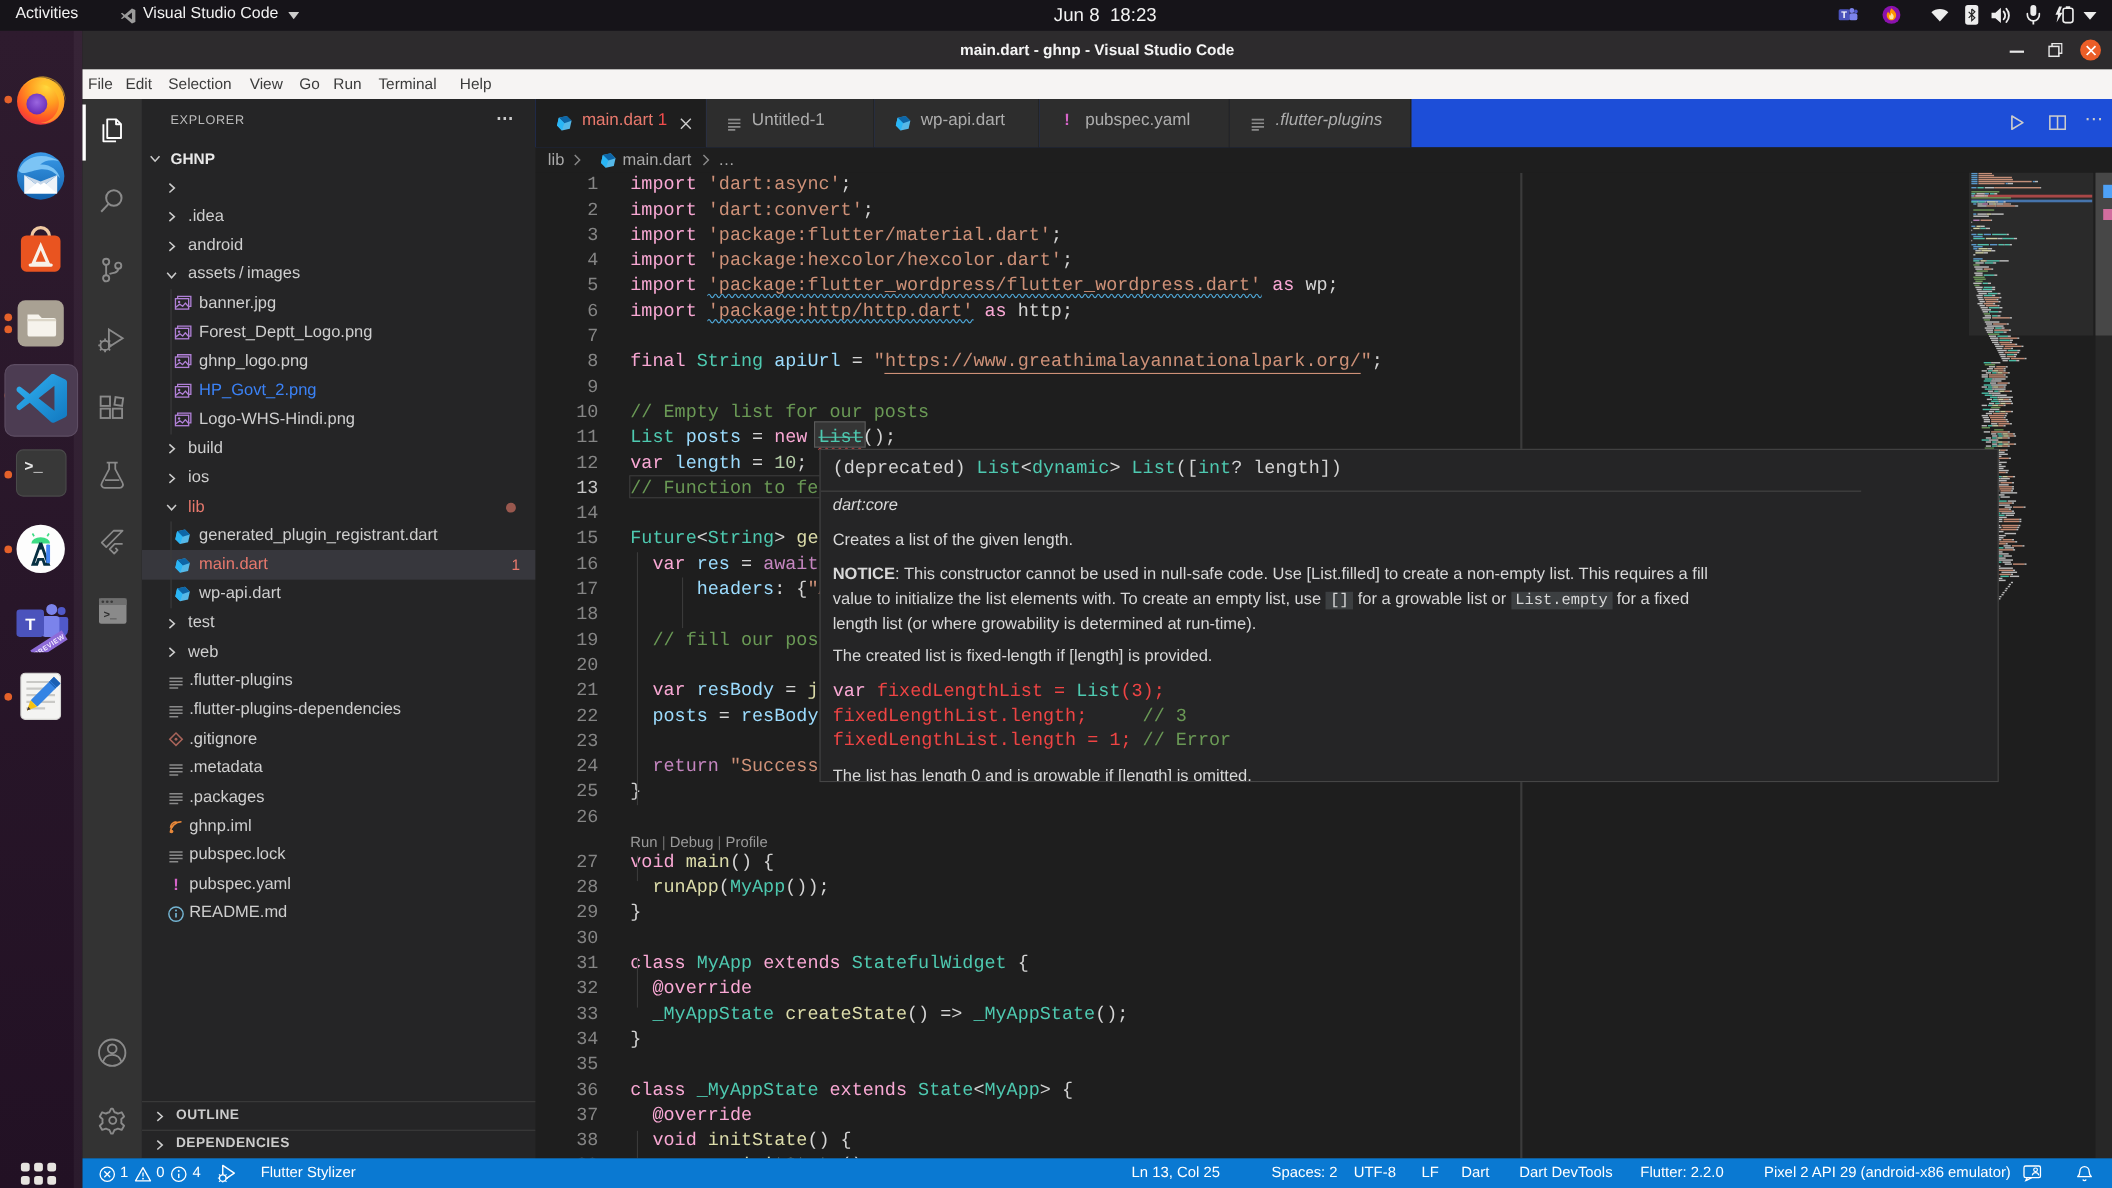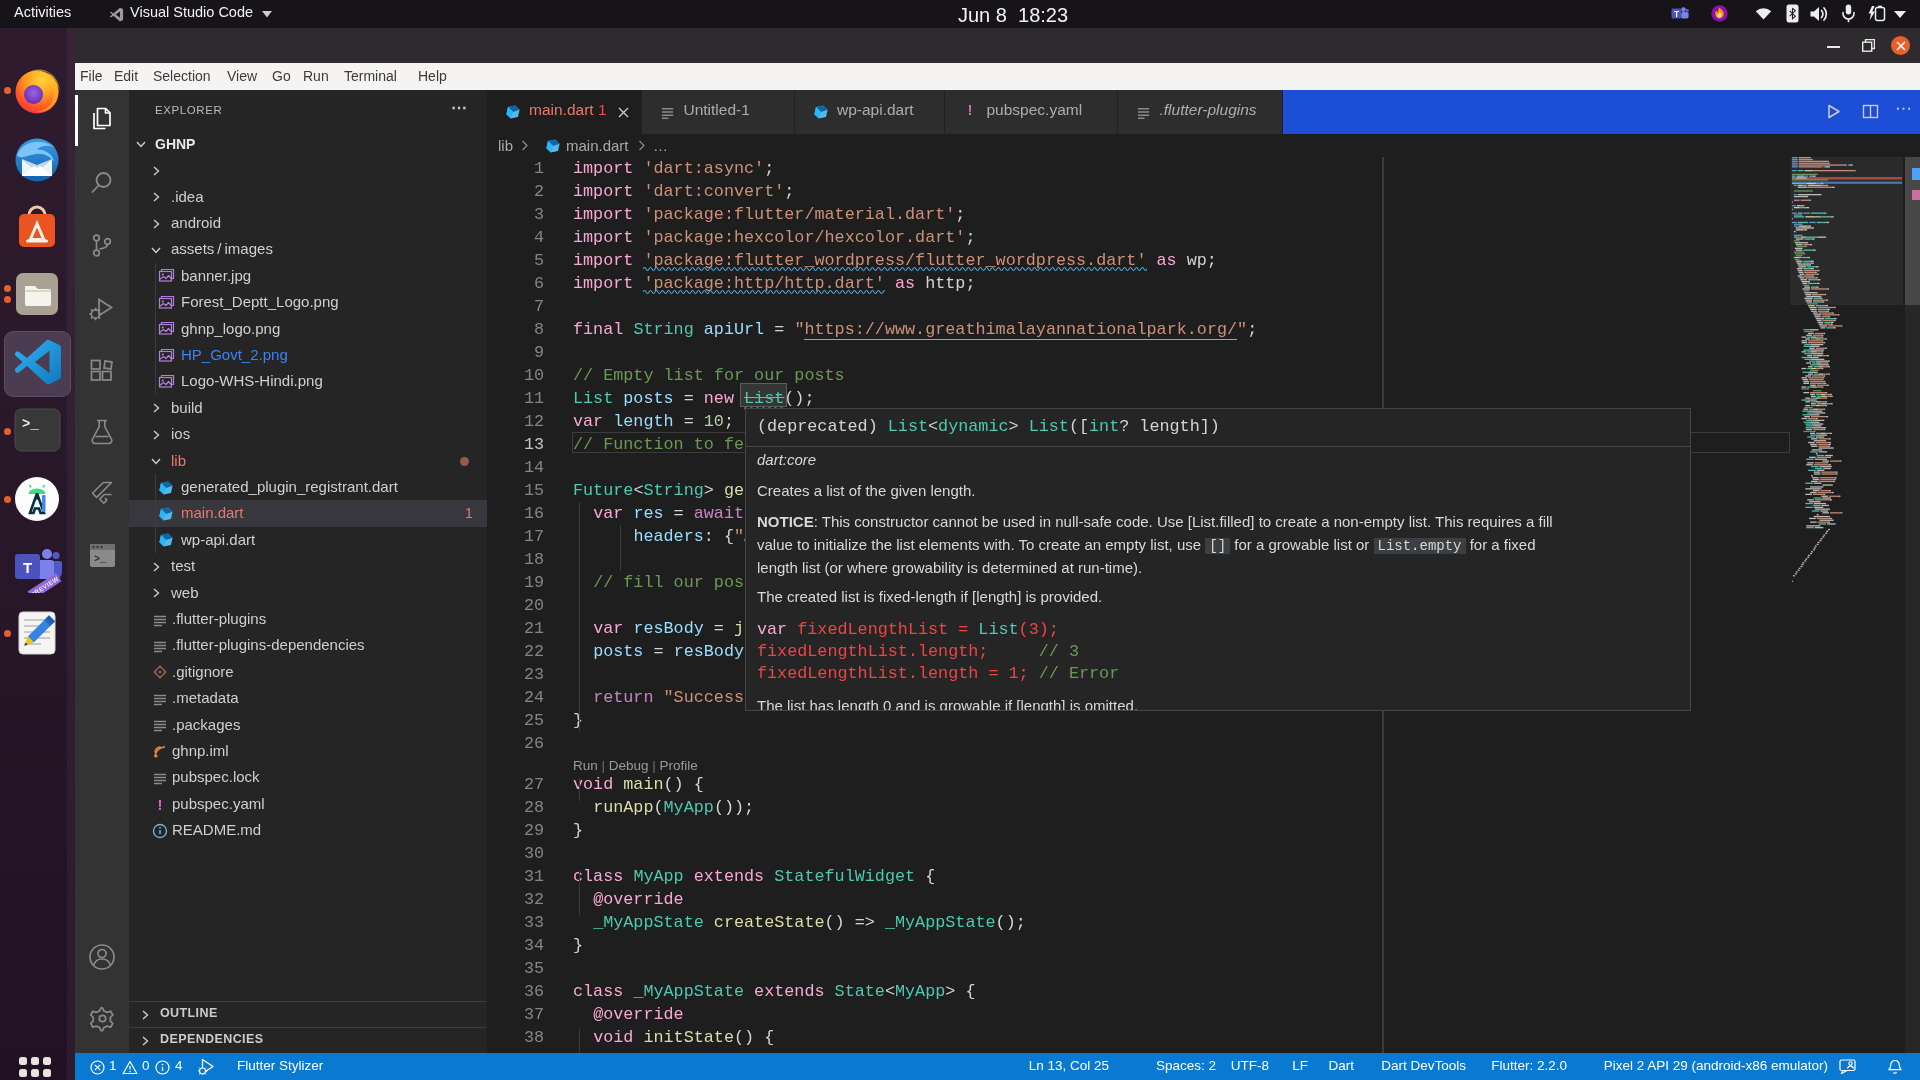--- a/index.html
+++ b/index.html
@@ -31,21 +31,21 @@
 
 <div id="panel" class="abs">
 <div class="abs" style="left:14px;top:4px;font-size:14.5px;">Activities</div>
 <svg class="abs" style="left:109px;top:7px" width="15" height="15" viewBox="0 0 24 24">
       <path fill="#9b9b9b" fill-rule="evenodd" d="M17.5 1 7 10.2 3.2 7.4 1.5 8.3l3.7 3.7-3.7 3.7 1.7.9L7 13.8 17.5 23l5-2.2V3.2ZM17.5 7v10L11 12Z"></path>
     </svg>
 <div class="abs" style="left:130px;top:4px;font-size:14.5px;">Visual Studio Code</div>
 <svg class="abs" style="left:262px;top:11px" width="10" height="7" viewBox="0 0 10 7">
       <path fill="#ccc" d="M0 0h10L5 6.5Z"></path>
     </svg>
-<div class="abs" style="left:958px;top:4px;font-size:20px;">Jun 8&nbsp;&nbsp;18:23</div>
+<div class="abs" style="left:958px;top:4px;font-size:17px;">Jun 8&nbsp;&nbsp;18:23</div>
 <svg class="abs" style="left:1671px;top:6px" width="18" height="16" viewBox="0 0 18 16">
       <circle cx="12.5" cy="3.6" r="2.3" fill="#7b83eb"></circle>
       <circle cx="16.2" cy="4.4" r="1.7" fill="#5059c9"></circle>
       <rect x="10" y="6" width="7.6" height="6.5" rx="2" fill="#7b83eb"></rect>
       <rect x="0.5" y="2.5" width="10" height="10" rx="1.4" fill="#4b53bc"></rect>
       <text x="5.5" y="10.6" font-size="8.5" font-weight="bold" fill="#fff" text-anchor="middle" font-family="Liberation Sans">T</text>
     </svg>
 <svg class="abs" style="left:1711px;top:5px" width="17" height="17" viewBox="0 0 17 17">
       <circle cx="8.5" cy="8.5" r="8.2" fill="#8b12ae"></circle>
       <path d="M8.5 2.5c1.8 2 4.3 3.4 4.3 6.3 0 2.6-1.9 4.6-4.3 4.6s-4.3-2-4.3-4.6c0-1.4.5-2.3 1.3-3.4.3 1 .7 1.5 1.5 2 0-1.9.5-3.6 1.5-4.9z" fill="#ff9400"></path>
@@ -176,20 +176,21 @@
 </svg>
 <div class="abs" style="left:19px;top:1029px;width:8px;height:8px;border-radius:2.5px;background:#e7e4e0"></div>
 <div class="abs" style="left:31px;top:1029px;width:8px;height:8px;border-radius:2.5px;background:#e7e4e0"></div>
 <div class="abs" style="left:43px;top:1029px;width:8px;height:8px;border-radius:2.5px;background:#e7e4e0"></div>
 <div class="abs" style="left:19px;top:1041px;width:8px;height:8px;border-radius:2.5px;background:#e7e4e0"></div>
 <div class="abs" style="left:31px;top:1041px;width:8px;height:8px;border-radius:2.5px;background:#e7e4e0"></div>
 <div class="abs" style="left:43px;top:1041px;width:8px;height:8px;border-radius:2.5px;background:#e7e4e0"></div>
 
 </div>
 <div id="titlebar" class="abs">
+<div class="abs" style="left:0;width:1845px;text-align:center;top:9px;font-size:14px;font-weight:bold;">main.dart - ghnp - Visual Studio Code</div>
 <div class="abs" style="left:1752px;top:18px;width:13px;height:2px;background:#e8e8e8"></div>
 <svg class="abs" style="left:1787px;top:11px" width="13" height="13" viewBox="0 0 13 13">
       <path d="M3.5 3.5 v-3 h9 v9 h-3" fill="none" stroke="#e8e8e8" stroke-width="1.4"></path>
       <rect x="0.7" y="3.2" width="9" height="9" fill="none" stroke="#e8e8e8" stroke-width="1.4"></rect>
     </svg>
 <div class="abs" style="left:1816px;top:8px;width:19px;height:19px;border-radius:50%;background:#eb5e28"></div>
 <svg class="abs" style="left:1820.5px;top:12.5px" width="10" height="10" viewBox="0 0 10 10">
       <path d="M1 1 9 9 M9 1 1 9" stroke="#fff" stroke-width="1.6"></path>
     </svg>
 </div>
@@ -1173,21 +1174,21 @@
     <rect x="3.8" y="414.4" width="1.9" height="1.3" fill="#c8c8c8" opacity="0.92"></rect>
     <rect x="2.8" y="416.2" width="1.9" height="1.3" fill="#c8c8c8" opacity="0.92"></rect>
     <rect x="0.9" y="418.1" width="1.9" height="1.3" fill="#c8c8c8" opacity="0.92"></rect>
     <rect x="0.0" y="423.7" width="0.9" height="1.3" fill="#c8c8c8" opacity="0.92"></rect>
   </svg>
 <div class="abs" style="left:1790px;top:157px;width:113px;height:148px;background:rgba(255,255,255,0.055)"></div>
 <div class="abs" style="left:1905px;top:157px;width:15px;height:896px;background:#272727"></div>
 <div class="abs" style="left:1905px;top:157px;width:15px;height:148px;background:rgba(121,121,121,0.4)"></div>
 <div class="abs" style="left:1912px;top:168px;width:8px;height:12px;background:#4ea1f7"></div>
 <div class="abs" style="left:1912px;top:190px;width:8px;height:10px;background:#d16d9e"></div>
-<div class="abs" style="left:745px;top:408px;width:946px;height:303px;background:#252526;border:1px solid #454545;overflow:hidden;z-index:5">
+<div class="abs" style="left:745px;top:408px;width:1072px;height:303px;background:#252526;border:1px solid #454545;overflow:hidden;z-index:5">
 <pre style="position:absolute;left:11px;top:4px;font-size:16.78px;line-height:27px;color:#d4d4d4">(deprecated) <span class="ty">List</span>&lt;<span class="ty">dynamic</span>&gt; <span class="ty">List</span>([<span class="ty">int</span>? length])</pre>
 <div style="position:absolute;left:0;top:37px;width:946px;height:1px;background:#454545"></div>
 <div style="position:absolute;left:11px;top:40px;font-size:15px;line-height:22.5px;color:#d8d8d8;font-style:italic">dart:core</div>
 <div style="position:absolute;left:11px;top:71px;font-size:15px;line-height:22.5px;color:#d8d8d8">Creates a list of the given length.</div>
 <div style="position:absolute;left:11px;top:102px;font-size:15px;line-height:22.6px;color:#d8d8d8;white-space:nowrap"><b>NOTICE</b>: This constructor cannot be used in null-safe code. Use [List.filled] to create a non-empty list. This requires a fill<br>value to initialize the list elements with. To create an empty list, use <span class="mono" style="background:#3c3f41;font-size:14px;padding:0 4px">[]</span> for a growable list or <span class="mono" style="background:#3c3f41;font-size:14px;padding:0 4px">List.empty</span> for a fixed<br>length list (or where growability is determined at run-time).</div>
 <div style="position:absolute;left:11px;top:179px;font-size:15px;color:#d8d8d8">The created list is fixed-length if [length] is provided.</div>
 <pre style="position:absolute;left:11px;top:210px;font-size:16.78px;line-height:21.8px"><span class="kw">var</span> <span class="pl">fixedLengthList = </span><span class="ty">List</span><span class="pl">(3);</span>
 <span class="pl">fixedLengthList.length;     </span><span class="cm">// 3</span>
 <span class="pl">fixedLengthList.length = 1; </span><span class="cm">// Error</span></pre>
 <div style="position:absolute;left:11px;top:288px;font-size:15px;color:#d8d8d8">The list has length 0 and is growable if [length] is omitted.</div>

